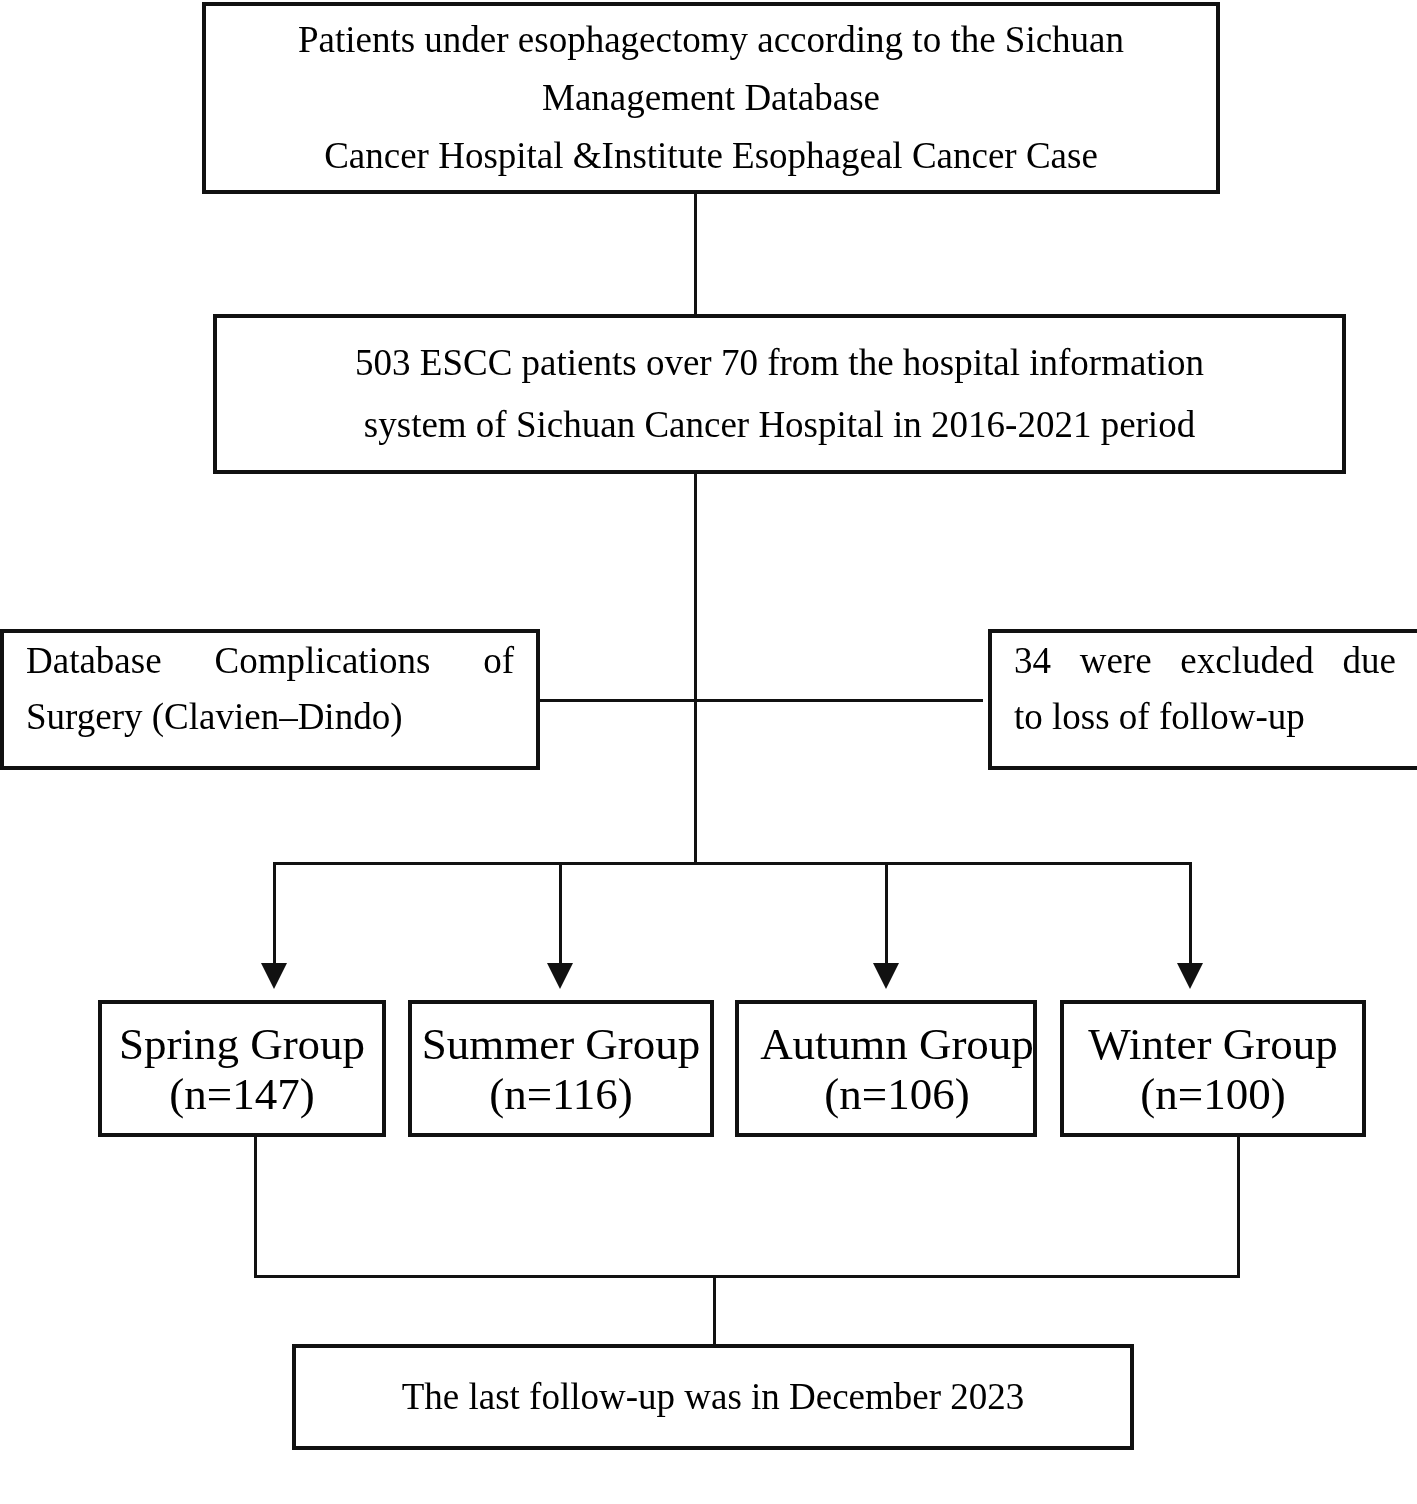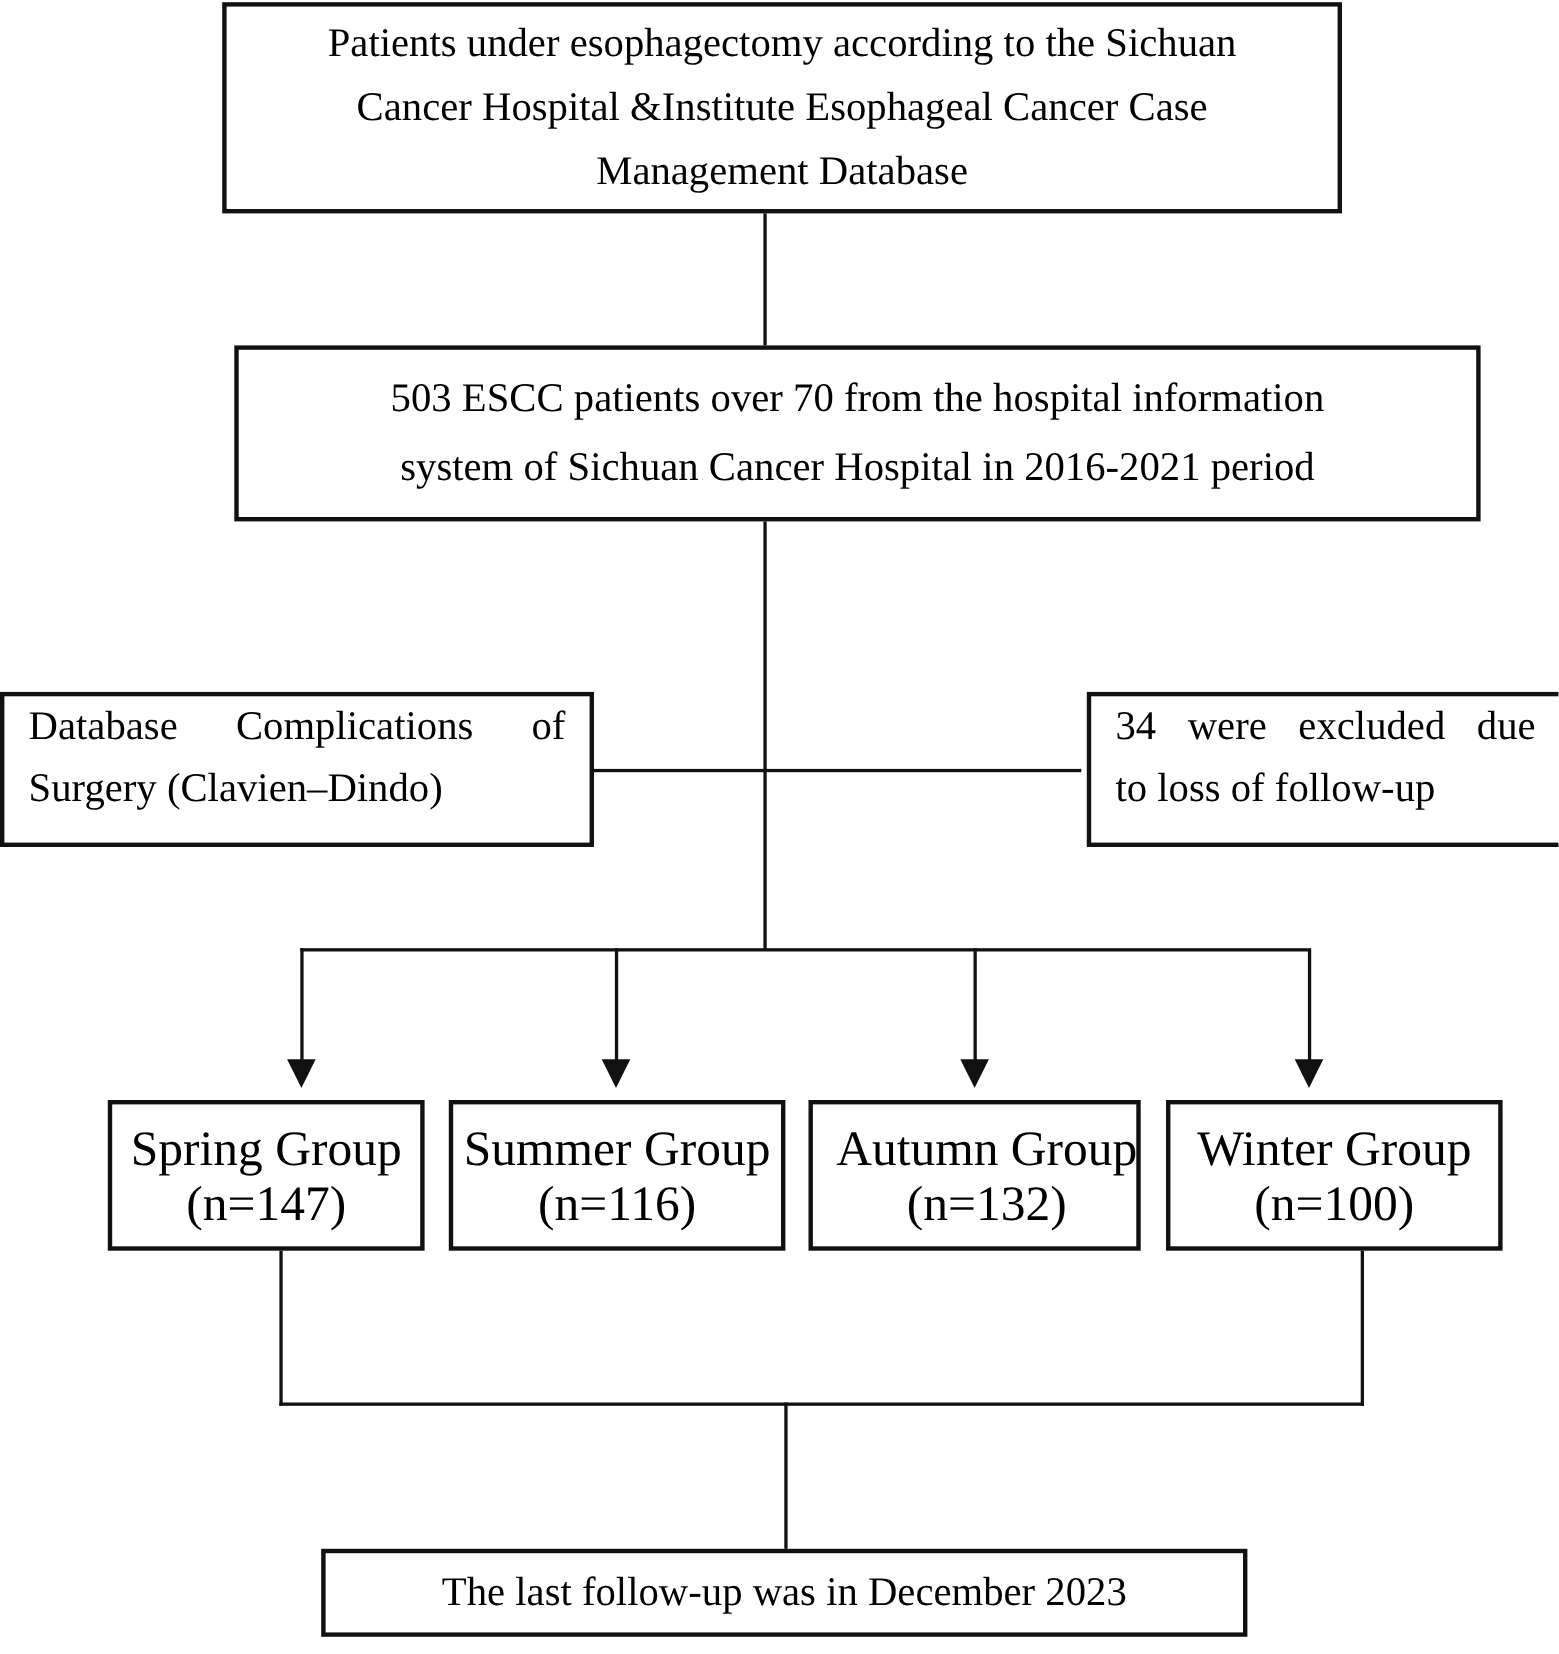--- a/index.html
+++ b/index.html
@@ -64,21 +64,21 @@
   }
   .season-box {
     top: 1000px; height: 137px;
     font-size: 45px; line-height: 50px;
   }
   #node-spring  { left: 98px;   width: 288px; }
   #node-summer  { left: 408px;  width: 306px; }
   #node-autumn  { left: 735px;  width: 302px; padding-left: 22px; }
   #node-winter  { left: 1060px; width: 306px; }
   #node-followup {
-    left: 292px; top: 1408px; width: 842px; height: 80px;
+    left: 292px; top: 1344px; width: 842px; height: 106px;
     font-size: 37px; line-height: 50px;
   }
 
   
   .conn {
     position: absolute;
     background: #111111;
   }
   .conn.v { width: 3px; }
   .conn.h { height: 3px; }
@@ -91,22 +91,22 @@
     border-top: 26px solid #111111;
   }
 </style>
 </head>
 <body>
 
 <div id="flowchart-root">
 
   <div class="node" id="node-source">
     <span class="line">Patients under esophagectomy according to the Sichuan</span>
+    <span class="line">Management Database</span>
     <span class="line">Cancer Hospital &amp;Institute Esophageal Cancer Case</span>
-    <span class="line">Management Database</span>
   </div>
 
   <div class="conn v" style="left:694px; top:194px; height:122px;"></div>
 
   <div class="node" id="node-cohort">
     <span class="line">503 ESCC patients over 70 from the hospital information</span>
     <span class="line">system of Sichuan Cancer Hospital in  2016-2021  period</span>
   </div>
 
   <div class="conn v" style="left:694px; top:474px; height:390px;"></div>
@@ -142,21 +142,21 @@
     <span class="line">(n=147)</span>
   </div>
 
   <div class="node season-box" id="node-summer">
     <span class="line">Summer Group</span>
     <span class="line">(n=116)</span>
   </div>
 
   <div class="node season-box" id="node-autumn">
     <span class="line">Autumn Group</span>
-    <span class="line">(n=132)</span>
+    <span class="line">(n=106)</span>
   </div>
 
   <div class="node season-box" id="node-winter">
     <span class="line">Winter Group</span>
     <span class="line">(n=100)</span>
   </div>
 
   <div class="conn v" style="left:254px; top:1137px; height:141px;"></div>
   <div class="conn v" style="left:1237px; top:1137px; height:141px;"></div>
   <div class="conn h" style="left:254px; top:1275px; width:986px;"></div>

